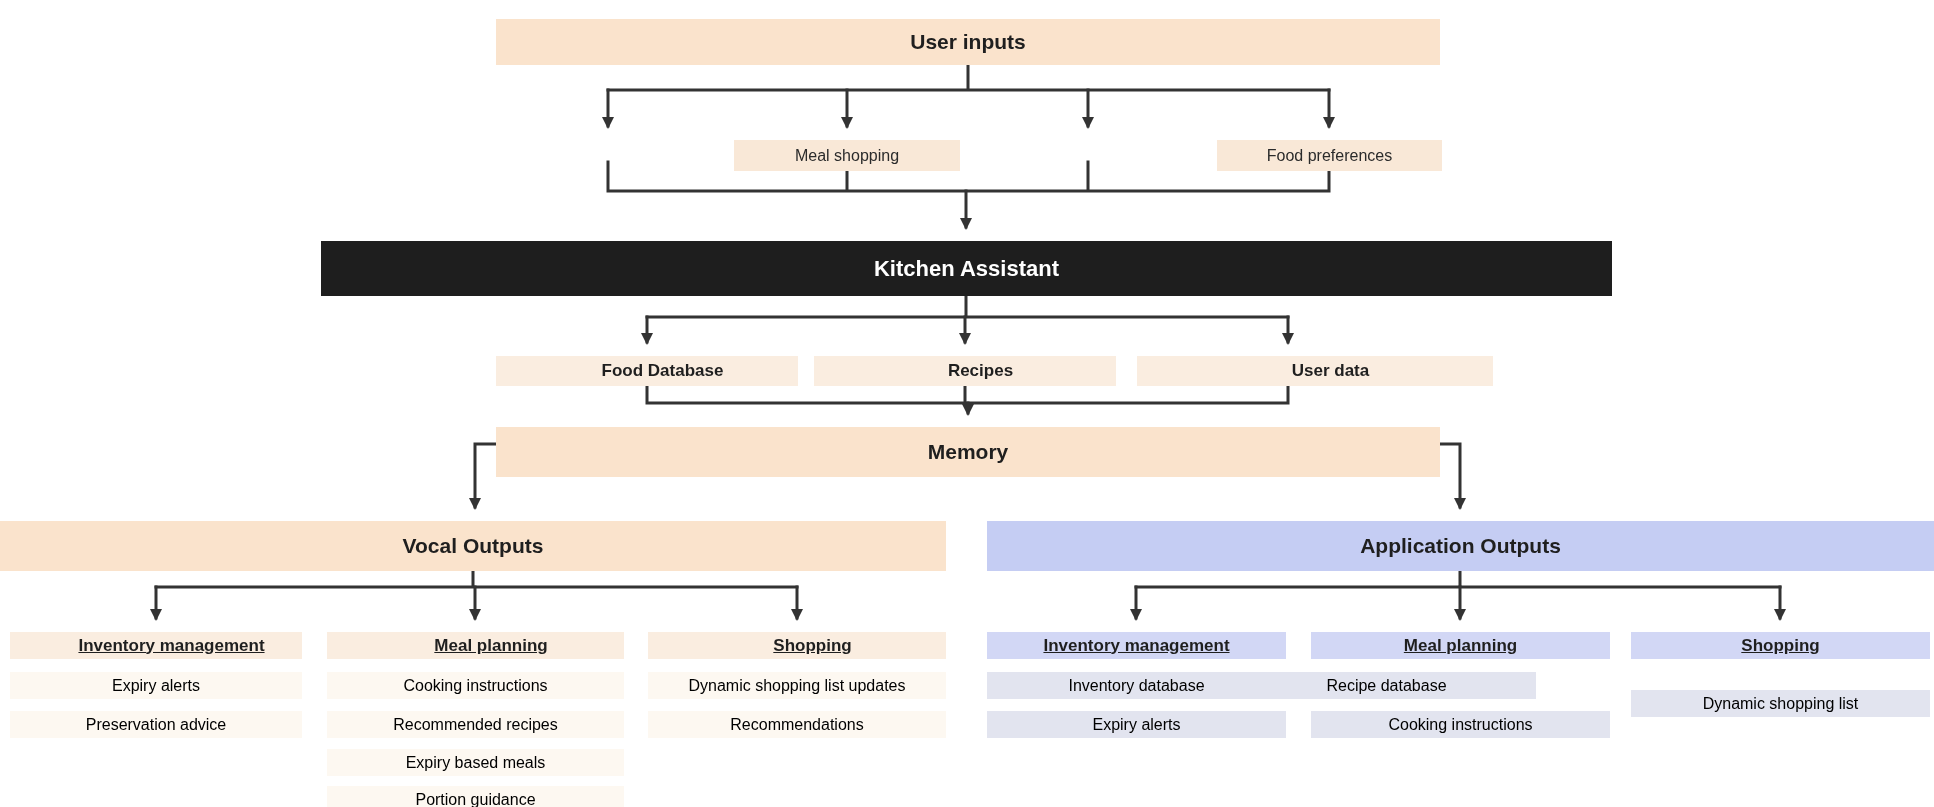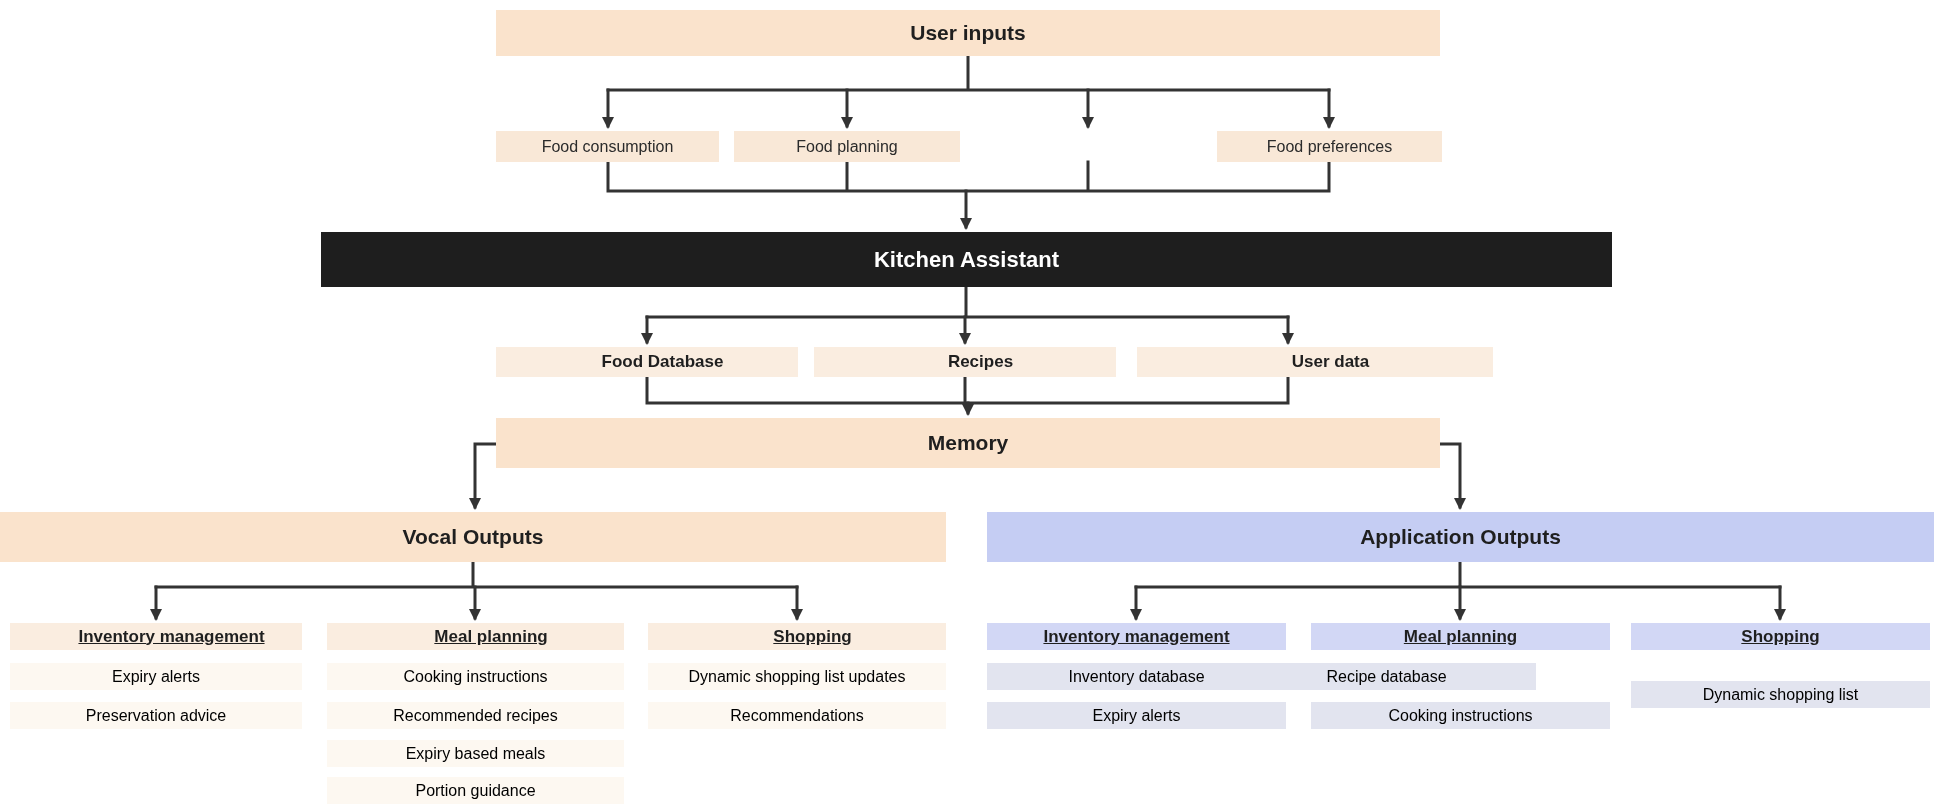--- a/index.html
+++ b/index.html
@@ -10,20 +10,21 @@
     font-family:"Liberation Sans", sans-serif;
     overflow:hidden;
   }
   .box{
     position:absolute;
     display:flex;align-items:center;justify-content:center;
     text-align:center;
     color:var(--text_color,#1F1F1F);
     box-sizing:border-box;
     white-space:nowrap;
+    margin-top:9px;
   }
   .peach-main{background:var(--peach_main,#FAE3CC);}
   .peach-input{background:var(--peach_input,#F9E8D7);}
   .peach-hdr{background:var(--peach_header,#FAEDE0);padding-left:31px;}
   .peach-item{background:var(--peach_item,#FDF8F1);}
   .lav-main{background:var(--lavender_main,#C5CDF3);}
   .lav-hdr{background:var(--lavender_header,#D2D7F5);}
   .lav-item{background:var(--lavender_item,#E2E4EF);}
   .dark{background:var(--dark_bar,#1E1E1E);color:var(--dark_bar_text,#FFFFFF);}
   .t-main{font-size:21px;font-weight:700;}
@@ -78,25 +79,22 @@
       <path marker-end="url(#arw)" d="M1136 587 V618"></path>
       <path marker-end="url(#arw)" d="M1460 587 V618"></path>
       <path marker-end="url(#arw)" d="M1780 587 V618"></path>
     </g>
   </svg>
 
   <div class="box peach-main" style="left:496px;top:10px;width:944px;height:46px">
     <span class="t-main">User inputs</span>
   </div>
 
-  <div class="box peach-input" style="left:496px;top:131px;width:223px;height:31px">
-    <span class="t-input">Food consumption</span>
-  </div>
   <div class="box peach-input" style="left:734px;top:131px;width:226px;height:31px">
-    <span class="t-input">Food planning</span>
+    <span class="t-input">Meal shopping</span>
   </div>
   <div class="box peach-input" style="left:1217px;top:131px;width:225px;height:31px">
     <span class="t-input">Food preferences</span>
   </div>
 
   <div class="box dark" style="left:321px;top:232px;width:1291px;height:55px">
     <span class="t-bar">Kitchen Assistant</span>
   </div>
 
   <div class="box peach-hdr" style="left:496px;top:347px;width:302px;height:30px">

